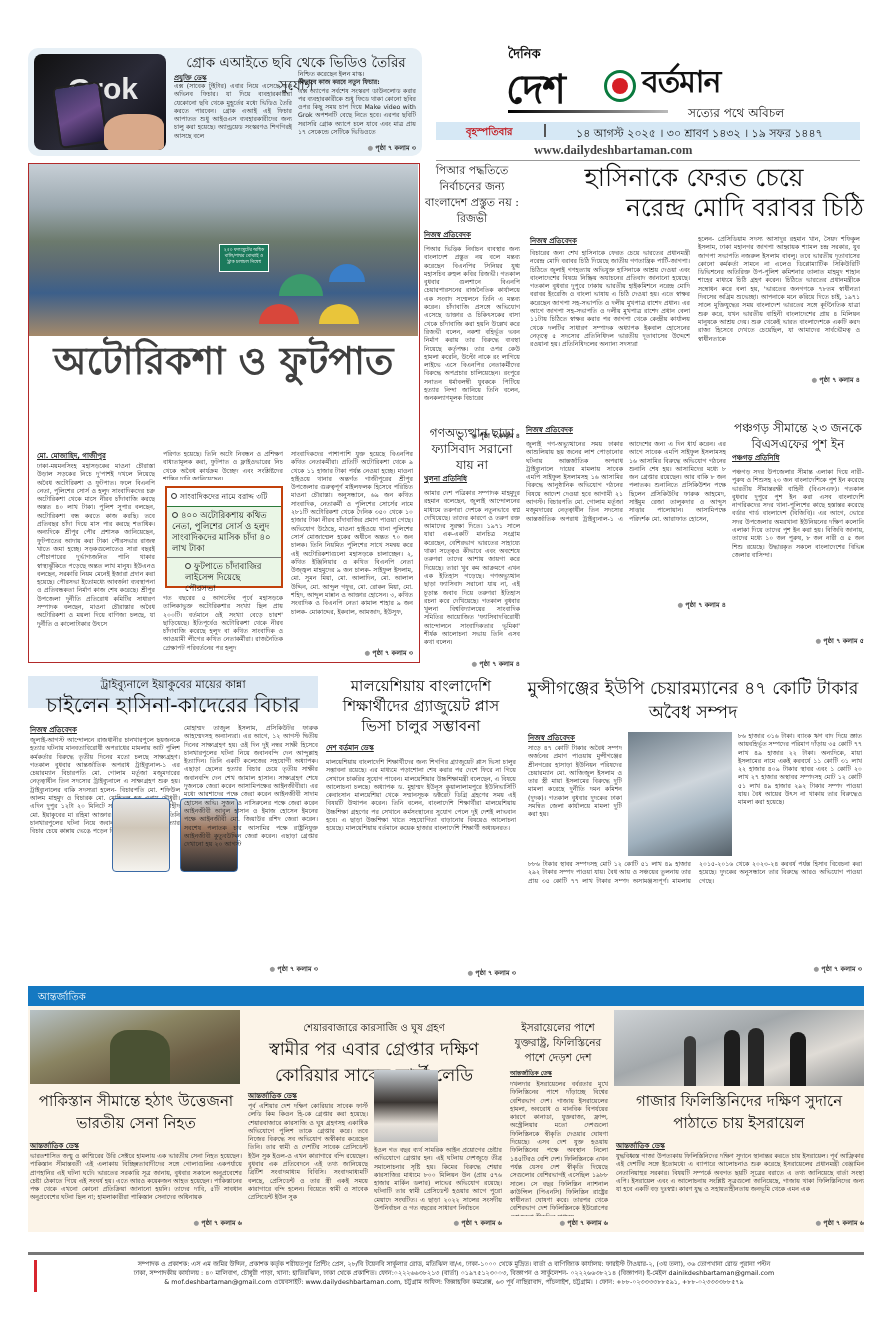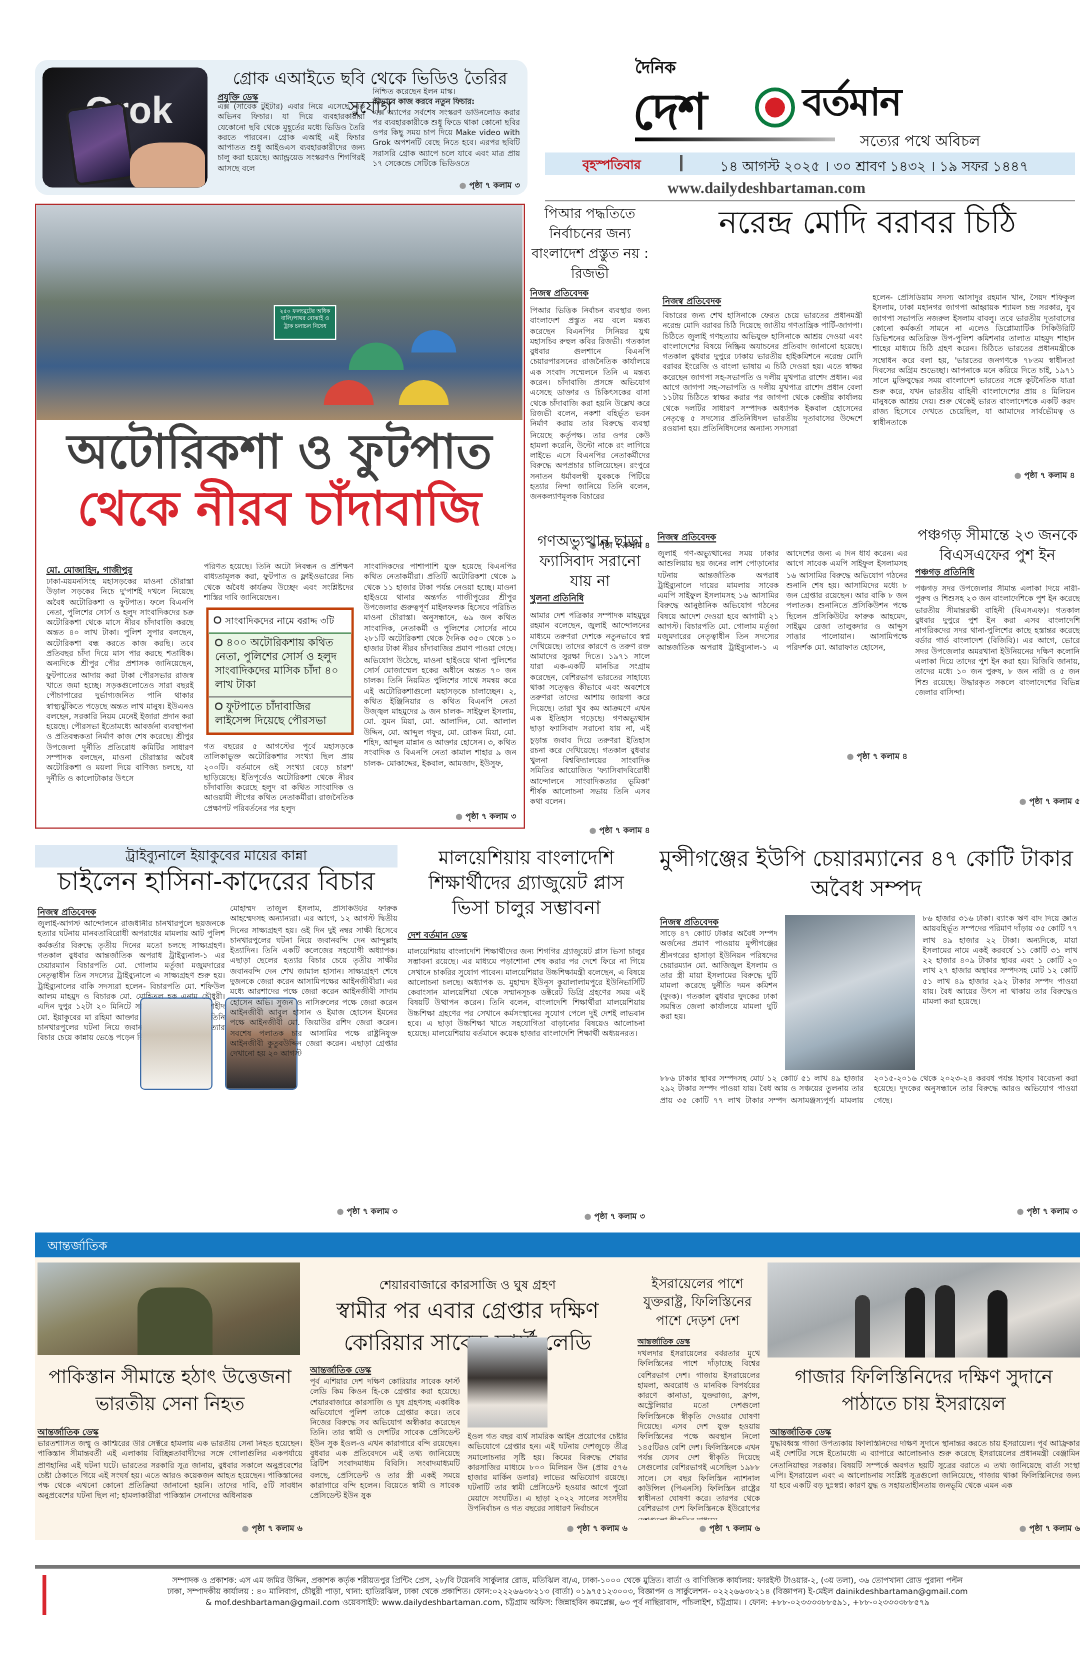--- a/index.html
+++ b/index.html
@@ -55,49 +55,49 @@
   <div class="abs photo" style="left:0;top:0;width:389px;height:172px;background:linear-gradient(180deg,#c7cfd6 0%,#9aa7ae 25%,#6c7a6d 45%,#5b6a75 60%,#3c5f8a 75%,#a58a6a 100%);">
     <div class="abs" style="left:230px;top:140px;width:40px;height:20px;border-radius:20px 20px 0 0;background:#d8473b;"></div>
     <div class="abs" style="left:250px;top:110px;width:44px;height:22px;border-radius:22px 22px 0 0;background:#3c9a6c;"></div>
     <div class="abs" style="left:290px;top:140px;width:40px;height:20px;border-radius:20px 20px 0 0;background:#e9c53a;"></div>
     <div class="abs" style="left:300px;top:100px;width:36px;height:18px;border-radius:18px 18px 0 0;background:#3a7ec8;"></div>
     <div class="abs" style="left:190px;top:80px;width:50px;height:28px;background:#1b7a5c;border:1px solid #fff;">
       <div style="font-size:4.5px;color:#fff;text-align:center;line-height:6px;padding:2px;">২৫০ ফলংমুটের অধিক বালি/পাথর বোঝাই ও ট্রাক চলাচল নিষেধ</div>
     </div>
   </div>
   <h1 class="abs" style="left:0;top:176px;width:389px;font-size:38px;color:#404040;font-weight:bold;">অটোরিকশা ও ফুটপাত</h1>
-  <h1 class="abs" style="left:0;top:222px;width:389px;font-size:38px;color:#d8262e;font-weight:bold;">থেকে নীরব চাঁদাবাজি</h1>
   <div class="abs byline" style="left:8px;top:286px;">মো. মোজাহিদ, গাজীপুর</div>
   <div class="abs body-text" style="left:8px;top:298px;width:118px;height:196px;">ঢাকা-ময়মনসিংহ মহাসড়কের মাওনা চৌরাস্তা উড়াল সড়কের নিচে দু'পাশই দখলে নিয়েছে অবৈধ অটোরিকশা ও ফুটপাত। ফলে বিএনপি নেতা, পুলিশের সোর্স ও হলুদ সাংবাদিকদের চক্র অটোরিকশা থেকে মাসে নীরব চাঁদাবাজি করছে অন্তত ৪০ লাখ টাকা। পুলিশ সুপার বলছেন, অটোরিকশা বন্ধ করতে কাজ করছি। তবে প্রতিবছর চাঁদা দিয়ে মাস পার করছে শতাধিক। অন্যদিকে শ্রীপুর পৌর প্রশাসক জানিয়েছেন, ফুটপাতের আদায় করা টাকা পৌরসভার রাজস্ব খাতে জমা হচ্ছে। সড়কগুলোতেও সারা বছরই পৌচাপারের দুর্ভাগ্যজনিত পানি থাকার স্বাস্থ্যঝুঁকিতে পড়েছে অন্তত লাখ মানুষ। ইউএনও বলছেন, সরকারি নিয়ম মেনেই ইজারা প্রদান করা হয়েছে। পৌরসভা ইতোমধ্যে আবর্জনা ব্যবস্থাপনা ও প্রতিবন্ধকতা নির্মাণ কাজ শেষ করেছে। শ্রীপুর উপজেলা দুর্নীতি প্রতিরোধ কমিটির সাধারণ সম্পাদক বলছেন, মাওনা চৌরাস্তার অবৈধ অটোরিকশা ও ময়লা দিয়ে বাণিজ্য চলছে, যা দুর্নীতি ও কালোটাকার উৎসে</div>
   <div class="abs body-text" style="left:134px;top:286px;width:120px;height:30px;">পরিণত হয়েছে। তিনি অটো নিবন্ধন ও প্রশিক্ষণ বাধ্যতামূলক করা, ফুটপাত ও ফ্লাইওভারের নিচ থেকে অবৈধ কার্যক্রম উচ্ছেদ এবং সংশ্লিষ্টদের শাস্তির দাবি জানিয়েছেন।</div>
   <div class="abs" style="left:136px;top:322px;width:118px;height:102px;background:#eaf6e6;border:2px solid #c2410c;">
     <div style="background:#fff;border-bottom:1px solid #2c7a3a;font-size:7.5px;padding:3px 4px;">
       <span style="display:inline-block;width:6px;height:6px;border:1px solid #333;border-radius:50%;margin-right:3px;"></span><span>সাংবাদিকদের নামে বরাদ্দ ৩টি</span>
     </div>
     <div style="font-size:8.5px;padding:3px 5px;line-height:11px;border-bottom:1px solid #777;">
       <span style="display:inline-block;width:6px;height:6px;border:1px solid #333;border-radius:50%;margin-right:3px;"></span><span>৪০০ অটোরিকশায় কথিত নেতা, পুলিশের সোর্স ও হলুদ সাংবাদিকদের মাসিক চাঁদা ৪০ লাখ টাকা</span>
     </div>
-    <div style="font-size:8.5px;padding:3px 5px;line-height:11px;">
+    <div style="font-size:8.5px;padding:3px 18px;line-height:11px;">
       <span style="display:inline-block;width:6px;height:6px;border:1px solid #333;border-radius:50%;margin-right:3px;"></span><span>ফুটপাতে চাঁদাবাজির লাইসেন্স দিয়েছে পৌরসভা</span>
     </div>
   </div>
   <div class="abs body-text" style="left:134px;top:430px;width:120px;height:64px;">গত বছরের ৫ আগস্টের পূর্বে মহাসড়কে তালিকাভুক্ত অটোরিকশার সংখ্যা ছিল প্রায় ২০০টি। বর্তমানে ওই সংখ্যা বেড়ে চারশ' ছাড়িয়েছে। ইতিপূর্বেও অটোরিকশা থেকে নীরব চাঁদাবাজি করেছে হলুদ বা কথিত সাংবাদিক ও আওয়ামী লীগের কথিত নেতাকর্মীরা। রাজনৈতিক প্রেক্ষাপট পরিবর্তনের পর হলুদ</div>
   <div class="abs body-text" style="left:262px;top:286px;width:122px;height:196px;">সাংবাদিকদের পাশাপাশি যুক্ত হয়েছে বিএনপির কথিত নেতাকর্মীরা। প্রতিটি অটোরিকশা থেকে ৯ থেকে ১১ হাজার টাকা পর্যন্ত নেওয়া হচ্ছে। মাওনা হাইওয়ে থানার অন্তর্গত গাজীপুরের শ্রীপুর উপজেলার গুরুত্বপূর্ণ মাইলফলক হিসেবে পরিচিত মাওনা চৌরাস্তা। অনুসন্ধানে, ৬৯ জন কথিত সাংবাদিক, নেতাকর্মী ও পুলিশের সোর্সের নামে ২৮১টি অটোরিকশা থেকে দৈনিক ৩৫০ থেকে ১০ হাজার টাকা নীরব চাঁদাবাজির প্রমাণ পাওয়া গেছে। অভিযোগ উঠেছে, মাওনা হাইওয়ে থানা পুলিশের সোর্স মোজাম্মেল হকের অধীনে অন্তত ৭০ জন চালক। তিনি নিয়মিত পুলিশের সাথে সমন্বয় করে এই অটোরিকশাগুলো মহাসড়কে চালাচ্ছেন। ২, কথিত ইঞ্জিনিয়ার ও কথিত বিএনপি নেতা উজ্জ্বল মাহমুদের ৯ জন চালক- সাইফুল ইসলাম, মো. সুমন মিয়া, মো. আলাদিন, মো. আলাল উদ্দিন, মো. আব্দুল গফুর, মো. রোকন মিয়া, মো. শহিদ, আব্দুল মান্নান ও আক্তার হোসেন। ৩, কথিত সংবাদিক ও বিএনপি নেতা কামাল শাহার ৯ জন চালক- মোকাদ্দের, ইকবাল, আমজাদ, ইউসুফ,</div>
   <div class="abs cont" style="left:262px;top:484px;width:122px;">পৃষ্ঠা ৭ কলাম ৩</div>
 </div>
 
 <div class="abs" style="left:424px;top:163px;width:96px;height:260px;">
   <h3 style="font-size:11px;line-height:16px;">পিআর পদ্ধতিতে নির্বাচনের জন্য বাংলাদেশ প্রস্তুত নয় : রিজভী</h3>
   <div class="byline" style="margin-top:2px;">নিজস্ব প্রতিবেদক</div>
   <div class="body-text" style="height:186px;">পিআর ভিত্তিক নির্বাচন ব্যবস্থার জন্য বাংলাদেশ প্রস্তুত নয় বলে মন্তব্য করেছেন বিএনপির সিনিয়র যুগ্ম মহাসচিব রুহুল কবির রিজভী। গতকাল বুধবার গুলশানে বিএনপি চেয়ারপারসনের রাজনৈতিক কার্যালয়ে এক সংবাদ সম্মেলনে তিনি এ মন্তব্য করেন। চাঁদাবাজি প্রসঙ্গে অভিযোগ এসেছে ডাক্তার ও চিকিৎসকের বাসা থেকে চাঁদাবাজি করা হয়নি উল্লেখ করে রিজভী বলেন, নকশা বহির্ভূত ভবন নির্মাণ করায় তার বিরুদ্ধে ব্যবস্থা নিয়েছে কর্তৃপক্ষ। তার ওপর কেউ হামলা করেনি, উল্টো নাকে রং লাগিয়ে লাইভে এসে বিএনপির নেতাকর্মীদের বিরুদ্ধে অপপ্রচার চালিয়েছেন। রংপুরে সনাতন ধর্মাবলম্বী যুবককে পিটিয়ে হত্যার নিন্দা জানিয়ে তিনি বলেন, জনকল্যাণমূলক বিচারের</div>
   <div class="cont">পৃষ্ঠা ৭ কলাম ৪</div>
 </div>
 
 <div class="abs" style="left:524px;top:163px;width:340px;height:225px;">
-  <h1 style="font-size:25px;line-height:30px;">নরেন্দ্র মোদি বরাবর চিঠি</h1>
+  <h1 style="font-size:25px;line-height:30px;">হাসিনাকে ফেরত চেয়ে</h1>
+  <h1 style="font-size:25px;line-height:30px;text-align:right;">নরেন্দ্র মোদি বরাবর চিঠি</h1>
   <div class="abs byline" style="left:6px;top:72px;">নিজস্ব প্রতিবেদক</div>
   <div class="abs body-text" style="left:6px;top:86px;width:160px;height:136px;">বিচারের জন্য শেখ হাসিনাকে ফেরত চেয়ে ভারতের প্রধানমন্ত্রী নরেন্দ্র মোদি বরাবর চিঠি দিয়েছে জাতীয় গণতান্ত্রিক পার্টি-জাগপা। চিঠিতে জুলাই গণহত্যায় অভিযুক্ত হাসিনাকে আশ্রয় দেওয়া এবং বাংলাদেশের বিষয়ে নিষ্ক্রিয় অযাচনের প্রতিবাদ জানানো হয়েছে। গতকাল বুধবার দুপুরে ঢাকায় ভারতীয় হাইকমিশনে নরেন্দ্র মোদি বরাবর ইংরেজি ও বাংলা ভাষায় এ চিঠি দেওয়া হয়। এতে স্বাক্ষর করেছেন জাগপা সহ-সভাপতি ও দলীয় মুখপাত্র রাশেদ প্রধান। এর আগে জাগপা সহ-সভাপতি ও দলীয় মুখপাত্র রাশেদ প্রধান বেলা ১১টায় চিঠিতে স্বাক্ষর করার পর জাগপা থেকে কেন্দ্রীয় কার্যালয় থেকে দলটির সাধারণ সম্পাদক অধ্যাপক ইকবাল হোসেনের নেতৃত্বে ৫ সদস্যের প্রতিনিধিদল ভারতীয় দূতাবাসের উদ্দেশে রওয়ানা হয়। প্রতিনিধিদলের অন্যান্য সদস্যরা</div>
   <div class="abs body-text" style="left:174px;top:72px;width:162px;height:140px;">হলেন- প্রেসিডিয়াম সদস্য আসাদুর রহমান খান, সৈয়দ শফিকুল ইসলাম, ঢাকা মহানগর জাগপা আহ্বায়ক শ্যামল চন্দ্র সরকার, যুব জাগপা সভাপতি নজরুল ইসলাম বাবলু। তবে ভারতীয় দূতাবাসের কোনো কর্মকর্তা সামনে না এলেও ডিপ্লোম্যাটিক সিকিউরিটি ডিভিশনের অতিরিক্ত উপ-পুলিশ কমিশনার তালাত মাহমুদ শাহান শাহের মাধ্যমে চিঠি গ্রহণ করেন। চিঠিতে ভারতের প্রধানমন্ত্রীকে সম্বোধন করে বলা হয়, 'ভারতের জনগণকে ৭৮তম স্বাধীনতা দিবসের অগ্রিম শুভেচ্ছা। আপনাকে মনে করিয়ে দিতে চাই, ১৯৭১ সালে মুক্তিযুদ্ধের সময় বাংলাদেশ ভারতের সঙ্গে কূটনৈতিক যাত্রা শুরু করে, যখন ভারতীয় বাহিনী বাংলাদেশের প্রায় ৪ মিলিয়ন মানুষকে আশ্রয় দেয়। শুরু থেকেই ভারত বাংলাদেশকে একটি করদ রাজ্য হিসেবে দেখতে চেয়েছিল, যা আমাদের সার্বভৌমত্ব ও স্বাধীনতাকে</div>
   <div class="abs cont" style="left:174px;top:212px;width:162px;">পৃষ্ঠা ৭ কলাম ৪</div>
 </div>
 
 <div class="abs" style="left:424px;top:425px;width:96px;height:240px;">
   <h3 style="font-size:12px;line-height:16px;">গণঅভ্যুত্থান ছাড়া ফ্যাসিবাদ সরানো যায় না</h3>
   <div class="byline">খুলনা প্রতিনিধি</div>
   <div class="body-text" style="height:170px;">আমার দেশ পত্রিকার সম্পাদক মাহমুদুর রহমান বলেছেন, জুলাই আন্দোলনের মাধ্যমে তরুণরা দেশকে নতুনভাবে স্বপ্ন দেখিয়েছে। তাদের কারণে ও তরুণ রক্ত আমাদের সুরক্ষা দিতে। ১৯৭১ সালে যারা এক-একটি মানচিত্র সংগ্রাম করেছেন, বেশিরভাগ ভারতের সাহায্যে থাকা সত্ত্বেও কীভাবে এবং অবশেষে তরুণরা তাদের আশায় জায়গা করে দিয়েছে। তারা খুব কম আক্রমণে এখন এক ইতিহাস গড়েছে। গণঅভ্যুত্থান ছাড়া ফ্যাসিবাদ সরানো যায় না, এই চূড়ান্ত জবাব দিয়ে তরুণরা ইতিহাস রচনা করে দেখিয়েছে। গতকাল বুধবার খুলনা বিশ্ববিদ্যালয়ের সাংবাদিক সমিতির আয়োজিত 'ফ্যাসিবাদবিরোধী আন্দোলনে সাংবাদিকতার ভূমিকা' শীর্ষক আলোচনা সভায় তিনি এসব কথা বলেন।</div>
@@ -110,21 +110,21 @@
   <div class="cont">পৃষ্ঠা ৭ কলাম ৪</div>
 </div>
 
 <div class="abs" style="left:732px;top:420px;width:132px;height:245px;">
   <h3 style="font-size:12px;line-height:16px;">পঞ্চগড় সীমান্তে ২৩ জনকে বিএসএফের পুশ ইন</h3>
   <div class="byline">পঞ্চগড় প্রতিনিধি</div>
   <div class="body-text" style="height:168px;">পঞ্চগড় সদর উপজেলার সীমান্ত এলাকা দিয়ে নারী-পুরুষ ও শিশুসহ ২৩ জন বাংলাদেশিকে পুশ ইন করেছে ভারতীয় সীমান্তরক্ষী বাহিনী (বিএসএফ)। গতকাল বুধবার দুপুরে পুশ ইন করা এসব বাংলাদেশি নাগরিকদের সদর থানা-পুলিশের কাছে হস্তান্তর করেছে বর্ডার গার্ড বাংলাদেশ (বিজিবি)। এর আগে, ভোরে সদর উপজেলার অমরখানা ইউনিয়নের দক্ষিণ কলোনি এলাকা দিয়ে তাদের পুশ ইন করা হয়। বিজিবি জানায়, তাদের মধ্যে ১০ জন পুরুষ, ৮ জন নারী ও ৫ জন শিশু রয়েছে। উদ্ধারকৃত সকলে বাংলাদেশের বিভিন্ন জেলার বাসিন্দা।</div>
   <div class="cont">পৃষ্ঠা ৭ কলাম ৫</div>
 </div>
 
-<div class="abs" style="left:28px;top:676px;width:290px;height:18px;background:#dde9f4;">
+<div class="abs" style="left:28px;top:676px;width:290px;height:32px;background:#dde9f4;">
   <div style="text-align:center;font-size:11px;line-height:18px;">ট্রাইব্যুনালে ইয়াকুবের মায়ের কান্না</div>
 </div>
 <h1 class="abs" style="left:28px;top:694px;width:290px;font-size:20.5px;">চাইলেন হাসিনা-কাদেরের বিচার</h1>
 <div class="abs byline" style="left:30px;top:724px;">নিজস্ব প্রতিবেদক</div>
 <div class="abs body-text" style="left:30px;top:736px;width:150px;height:238px;">জুলাই-আগস্ট আন্দোলনে রাজধানীর চানখারপুলে ছয়জনকে হত্যার ঘটনায় মানবতাবিরোধী অপরাধের মামলায় আট পুলিশ কর্মকর্তার বিরুদ্ধে তৃতীয় দিনের মতো চলছে সাক্ষ্যগ্রহণ। গতকাল বুধবার আন্তর্জাতিক অপরাধ ট্রাইব্যুনাল-১ এর চেয়ারম্যান বিচারপতি মো. গোলাম মর্তূজা মজুমদারের নেতৃত্বাধীন তিন সদস্যের ট্রাইব্যুনালে এ সাক্ষ্যগ্রহণ শুরু হয়। ট্রাইব্যুনালের বাকি সদস্যরা হলেন- বিচারপতি মো. শফিউল আলম মাহমুদ ও বিচারক মো. মোহিতুল হক এনাম চৌধুরী। এদিন দুপুর ১২টা ২০ মিনিটে সাক্ষীর জায়গায় ওঠেন শহীদ মো. ইয়াকুবের মা রহিমা আক্তার। নিজের বক্তব্য শেষে তিনি চানখারপুলের ঘটনা নিয়ে জবানবন্দি দেন। ছেলের হত্যার বিচার চেয়ে কান্নায় ভেঙে পড়েন তিনি।</div>
 <div class="abs" style="left:112px;top:798px;width:58px;height:74px;border:1px solid #3a6aa6;border-radius:4px;background:linear-gradient(180deg,#e8e8e8 0%,#cfc6b8 40%,#f5f3ee 100%);"></div>
 <div class="abs" style="left:180px;top:798px;width:58px;height:74px;border:1px solid #3a6aa6;border-radius:4px;background:linear-gradient(180deg,#d7dde3 0%,#a07b63 40%,#2d2d30 100%);"></div>
 <div class="abs body-text" style="left:184px;top:724px;width:134px;height:238px;">মোহাম্মদ তাজুল ইসলাম, প্রসিকিউটর ফারুক আহম্মেদসহ অন্যান্যরা। এর আগে, ১২ আগস্ট দ্বিতীয় দিনের সাক্ষ্যগ্রহণ হয়। ওই দিন দুই নম্বর সাক্ষী হিসেবে চানখারপুলের ঘটনা নিয়ে জবানবন্দি দেন আন্দুল্লাহ ইত্যাদিন। তিনি একটি কলেজের সহযোগী অধ্যাপক। এছাড়া ছেলের হত্যার বিচার চেয়ে তৃতীয় সাক্ষীর জবানবন্দি দেন শেখ জামাল হাসান। সাক্ষ্যগ্রহণ শেষে দুজনকে জেরা করেন আসামিপক্ষের আইনজীবীরা। এর মধ্যে আরশাদের পক্ষে জেরা করেন আইনজীবী সাদাম হোসেন অভি। সুজন ও নাসিরুলের পক্ষে জেরা করেন আইনজীবী আবুল হাসান ও ইমাজ হোসেন ইমনের পক্ষে আইনজীবী মো. জিয়াউর রশিদ জেরা করেন। সবশেষ পলাতক চার আসামির পক্ষে রাষ্ট্রনিযুক্ত আইনজীবী কুতুবউদ্দিন জেরা করেন। এছাড়া গ্রেপ্তার দেখানো হয় ২০ আগস্ট</div>
 <div class="abs cont" style="left:184px;top:964px;width:134px;">পৃষ্ঠা ৭ কলাম ৩</div>
 

